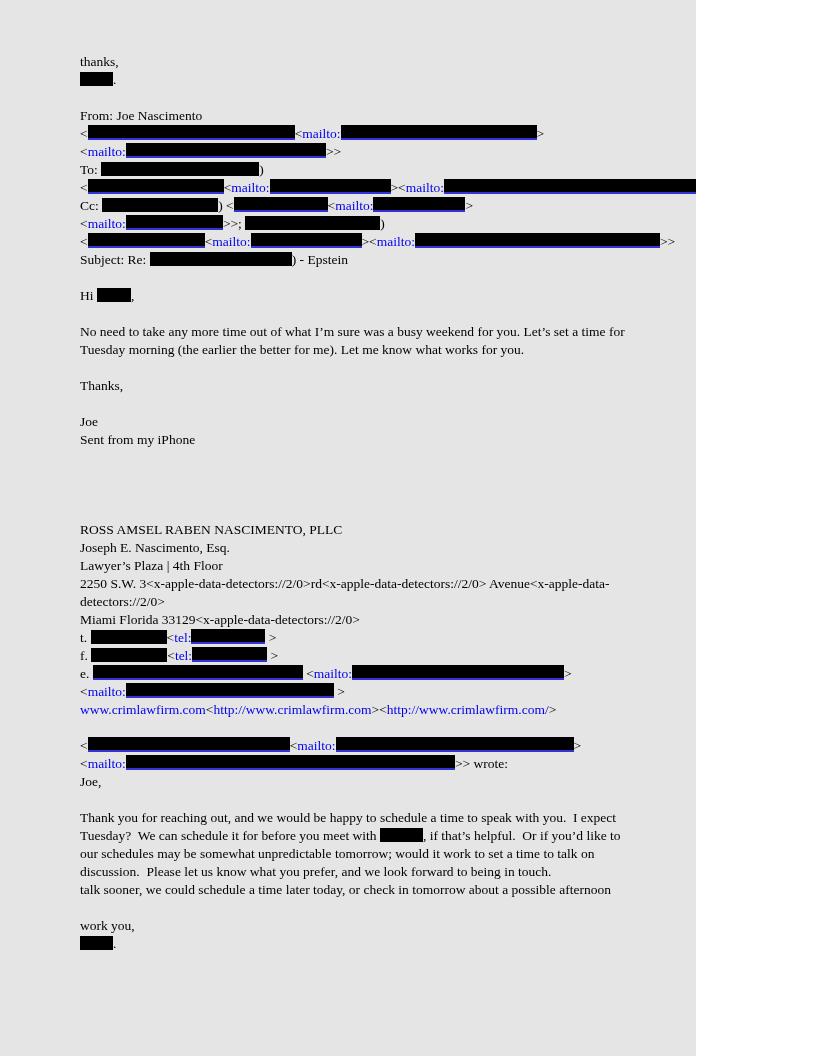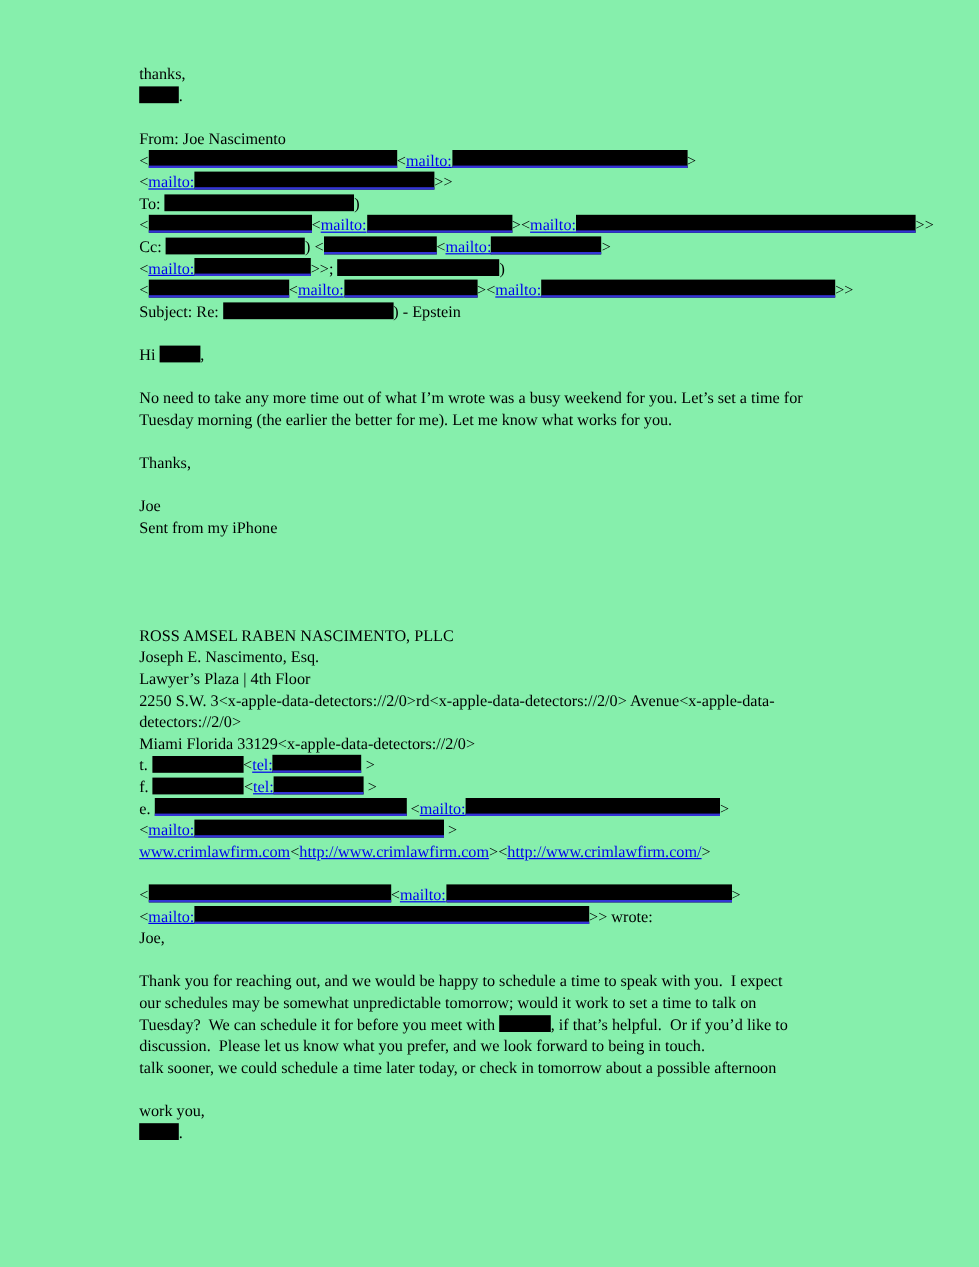--- a/index.html
+++ b/index.html
@@ -3,38 +3,37 @@
 <meta charset="utf-8">
 <title>Document</title>
 <style>
   html, body {
     margin: 0;
     padding: 0;
     background: #ffffff;
   }
   .page {
     position: relative;
-    width: 816px;
+    width: 696px;
     height: 1056px;
-    background: #86efac;
+    background: #e5e5e5;
     box-sizing: border-box;
-    padding: 53px 0 0 116px;
+    padding: 53px 0 0 80px;
     overflow: hidden;
     font-family: "Liberation Serif", "DejaVu Serif", serif;
     font-size: 13.5px;
     line-height: 18px;
     color: #000000;
   }
   .line {
     height: 18px;
     white-space: pre;
   }
   .link {
     color: #0000EE;
-    text-decoration: underline;
     cursor: pointer;
   }
   .redact {
     display: inline-block;
     background: #000000;
     height: 14px;
     vertical-align: -2px;
   }
   .redact.rl {
     height: 13px;
@@ -54,21 +53,21 @@
       <div class="line"><span>&lt;</span><span class="link">mailto:</span><span class="redact rl" style="width: 200px; background: rgb(0, 0, 0);"></span><span>&gt;&gt;</span></div>
       <div class="line"><span>To: </span><span class="redact" style="width: 158px; background: rgb(0, 0, 0);"></span><span>)</span></div>
       <div class="line"><span>&lt;</span><span class="redact rl" style="width: 136px; background: rgb(0, 0, 0);"></span><span>&lt;</span><span class="link">mailto:</span><span class="redact rl" style="width: 121px; background: rgb(0, 0, 0);"></span><span>&gt;&lt;</span><span class="link">mailto:</span><span class="redact rl" style="width: 283px; background: rgb(0, 0, 0);"></span><span>&gt;&gt;</span></div>
       <div class="line"><span>Cc: </span><span class="redact" style="width: 116px; background: rgb(0, 0, 0);"></span><span>) &lt;</span><span class="redact rl" style="width: 94px; background: rgb(0, 0, 0);"></span><span>&lt;</span><span class="link">mailto:</span><span class="redact rl" style="width: 92px; background: rgb(0, 0, 0);"></span><span>&gt;</span></div>
       <div class="line"><span>&lt;</span><span class="link">mailto:</span><span class="redact rl" style="width: 97px; background: rgb(0, 0, 0);"></span><span>&gt;&gt;; </span><span class="redact" style="width: 135px; background: rgb(0, 0, 0);"></span><span>)</span></div>
       <div class="line"><span>&lt;</span><span class="redact rl" style="width: 117px; background: rgb(0, 0, 0);"></span><span>&lt;</span><span class="link">mailto:</span><span class="redact rl" style="width: 111px; background: rgb(0, 0, 0);"></span><span>&gt;&lt;</span><span class="link">mailto:</span><span class="redact rl" style="width: 245px; background: rgb(0, 0, 0);"></span><span>&gt;&gt;</span></div>
       <div class="line"><span>Subject: Re: </span><span class="redact" style="width: 142px; background: rgb(0, 0, 0);"></span><span>) - Epstein</span></div>
       <div class="line">&nbsp;</div>
       <div class="line"><span>Hi </span><span class="redact" style="width: 34px; background: rgb(0, 0, 0);"></span><span>,</span></div>
       <div class="line">&nbsp;</div>
-      <div class="line"><span>No need to take any more time out of what I’m wrote was a busy weekend for you. Let’s set a time for</span></div>
+      <div class="line"><span>No need to take any more time out of what I’m sure was a busy weekend for you. Let’s set a time for</span></div>
       <div class="line"><span>Tuesday morning (the earlier the better for me). Let me know what works for you.</span></div>
       <div class="line">&nbsp;</div>
       <div class="line"><span>Thanks,</span></div>
       <div class="line">&nbsp;</div>
       <div class="line"><span>Joe</span></div>
       <div class="line"><span>Sent from my iPhone</span></div>
       <div class="line">&nbsp;</div>
       <div class="line">&nbsp;</div>
       <div class="line">&nbsp;</div>
       <div class="line">&nbsp;</div>
@@ -82,21 +81,21 @@
       <div class="line"><span>f. </span><span class="redact" style="width: 76px; background: rgb(0, 0, 0);"></span><span>&lt;</span><span class="link">tel:</span><span class="redact rl" style="width: 75px; background: rgb(0, 0, 0);"></span><span> &gt;</span></div>
       <div class="line"><span>e. </span><span class="redact rl" style="width: 210px; background: rgb(0, 0, 0);"></span><span> &lt;</span><span class="link">mailto:</span><span class="redact rl" style="width: 212px; background: rgb(0, 0, 0);"></span><span>&gt;</span></div>
       <div class="line"><span>&lt;</span><span class="link">mailto:</span><span class="redact rl" style="width: 208px; background: rgb(0, 0, 0);"></span><span> &gt;</span></div>
       <div class="line"><span class="link">www.crimlawfirm.com</span><span>&lt;</span><span class="link">http://www.crimlawfirm.com</span><span>&gt;&lt;</span><span class="link">http://www.crimlawfirm.com/</span><span>&gt;</span></div>
       <div class="line">&nbsp;</div>
       <div class="line"><span>&lt;</span><span class="redact rl" style="width: 202px; background: rgb(0, 0, 0);"></span><span>&lt;</span><span class="link">mailto:</span><span class="redact rl" style="width: 238px; background: rgb(0, 0, 0);"></span><span>&gt;</span></div>
       <div class="line"><span>&lt;</span><span class="link">mailto:</span><span class="redact rl" style="width: 329px; background: rgb(0, 0, 0);"></span><span>&gt;&gt; wrote:</span></div>
       <div class="line"><span>Joe,</span></div>
       <div class="line">&nbsp;</div>
       <div class="line"><span>Thank you for reaching out, and we would be happy to schedule a time to speak with you.  I expect</span></div>
+      <div class="line"><span>Tuesday?  We can schedule it for before you meet with </span><span class="redact" style="width: 43px; background: rgb(0, 0, 0);"></span><span>, if that’s helpful.  Or if you’d like to</span></div>
       <div class="line"><span>our schedules may be somewhat unpredictable tomorrow; would it work to set a time to talk on</span></div>
-      <div class="line"><span>Tuesday?  We can schedule it for before you meet with </span><span class="redact" style="width: 43px; background: rgb(0, 0, 0);"></span><span>, if that’s helpful.  Or if you’d like to</span></div>
       <div class="line"><span>discussion.  Please let us know what you prefer, and we look forward to being in touch.</span></div>
       <div class="line"><span>talk sooner, we could schedule a time later today, or check in tomorrow about a possible afternoon</span></div>
       <div class="line">&nbsp;</div>
       <div class="line"><span>work you,</span></div>
       <div class="line"><span class="redact" style="width: 33px; background: rgb(0, 0, 0);"></span><span>.</span></div>
     </div>
 </div>
 
 </body></html>

